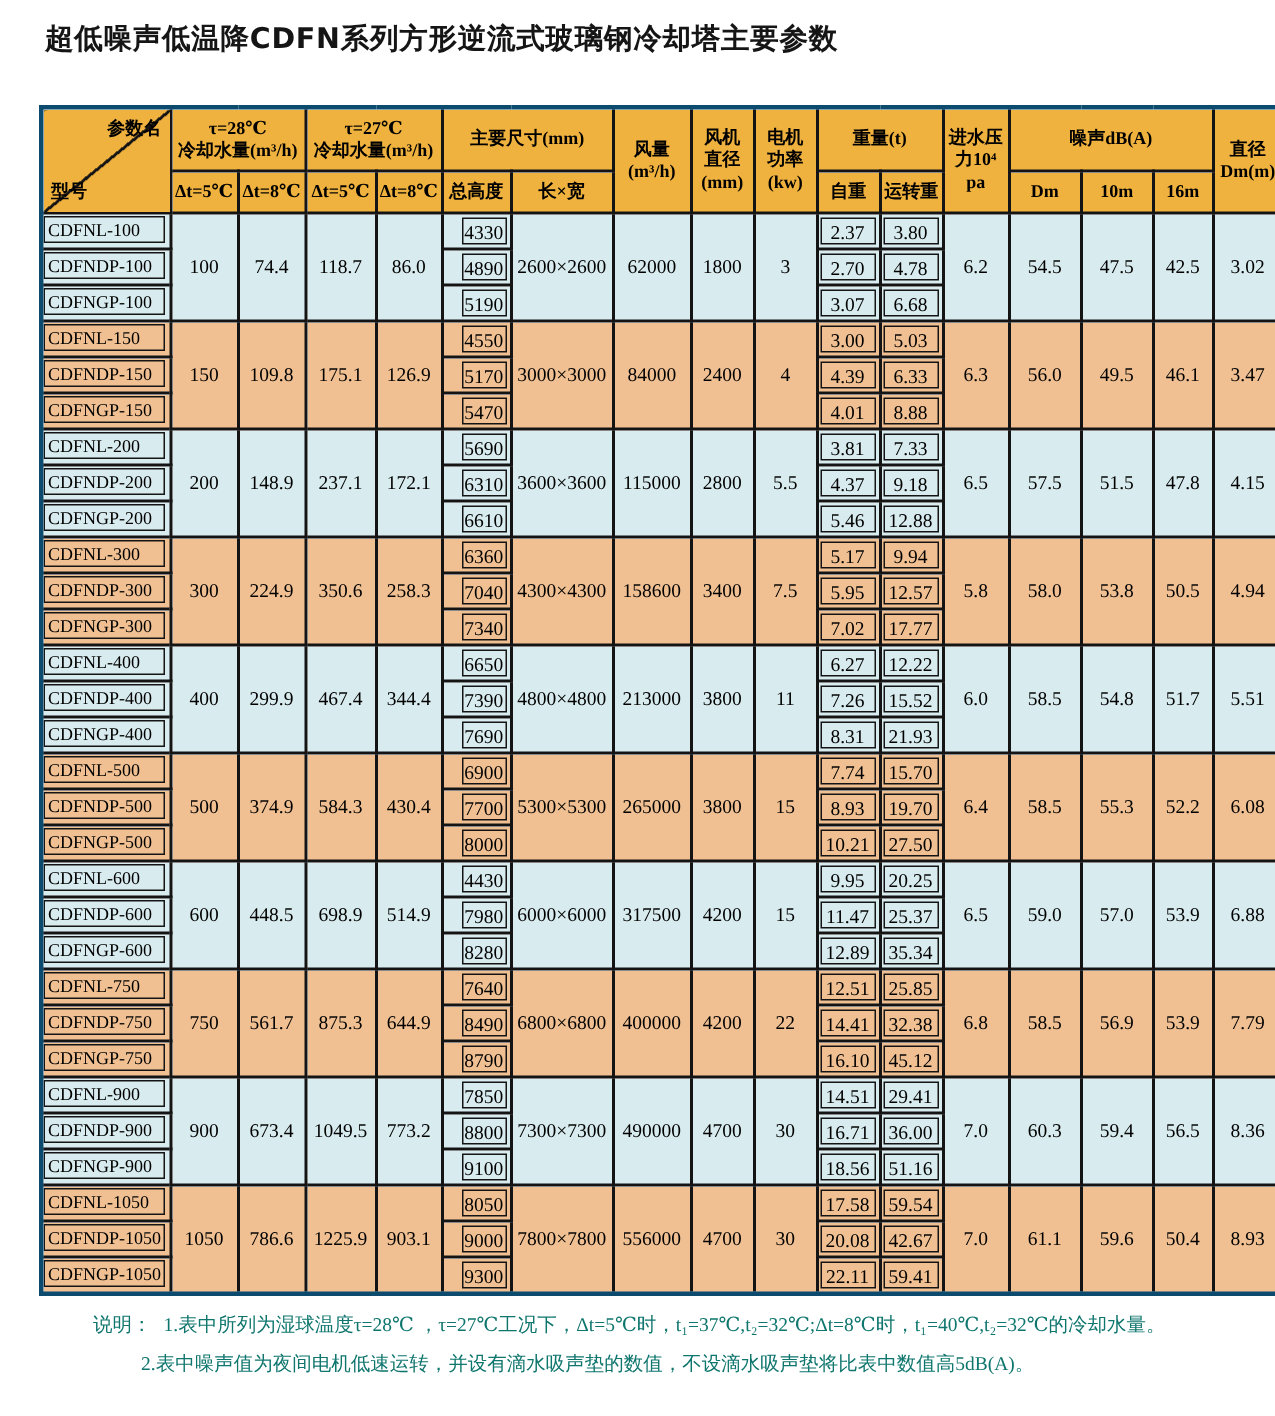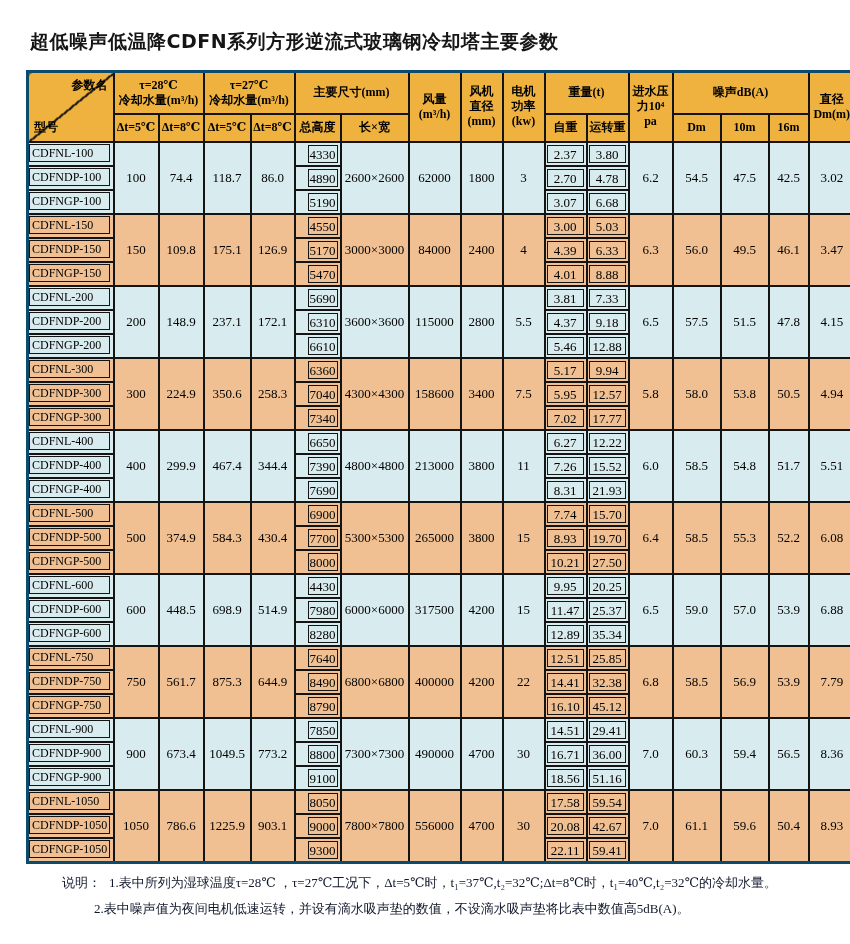--- a/index.html
+++ b/index.html
@@ -2,21 +2,21 @@
 <html><head>
 <meta charset="utf-8">
 <style>
   * { box-sizing: border-box; }
   html,body { margin:0; padding:0; }
   body {
     width:850px; height:944px; background:#ffffff; position:relative;
     font-family:"Liberation Serif","DejaVu Serif",serif; color:#000;
   }
   .page-title {
-    position:absolute; left:30px; top:16px;
+    position:absolute; left:30px; top:0;
     font-family:"DejaVu Sans","Liberation Sans",sans-serif;
     font-size:19px; font-weight:bold; color:#151515; letter-spacing:0.5px;
   }
   table.spec {
     position:absolute; left:26px; top:70px; width:828px;
     border-collapse:collapse; table-layout:fixed;
     border:3px solid #0c4a6e;
   }
   table.spec th, table.spec td {
     border:2px solid #141414; padding:0; text-align:center; vertical-align:middle;
@@ -42,21 +42,21 @@
   th.corner { position:relative; padding:0;
     background-image:linear-gradient(to bottom right,
       rgba(0,0,0,0) calc(50% - 1px), #141414 calc(50% - 1px),
       #141414 calc(50% + 1px), rgba(0,0,0,0) calc(50% + 1px));
   }
   th.corner .corner-top    { position:absolute; top:5px; right:5px; font-size:12px; }
   th.corner .corner-bottom { position:absolute; bottom:6px; left:5px; font-size:12px; }
   .hdr-line { display:block; }
   .notes {
     position:absolute; left:62px; top:876px; width:770px;
-    font-size:13px; color:#0f172a; line-height:1.05;
+    font-size:13px; color:#0f766e; line-height:1.05;
   }
   .note-line { margin-bottom:12px; white-space:nowrap; }
   .note-line.indent { margin-left:32px; }
   .notes .note-label { margin-right:8px; }
 </style>
 </head>
 <body>
 
 <h1 class="page-title">超低噪声低温降CDFN系列方形逆流式玻璃钢冷却塔主要参数</h1>
 

